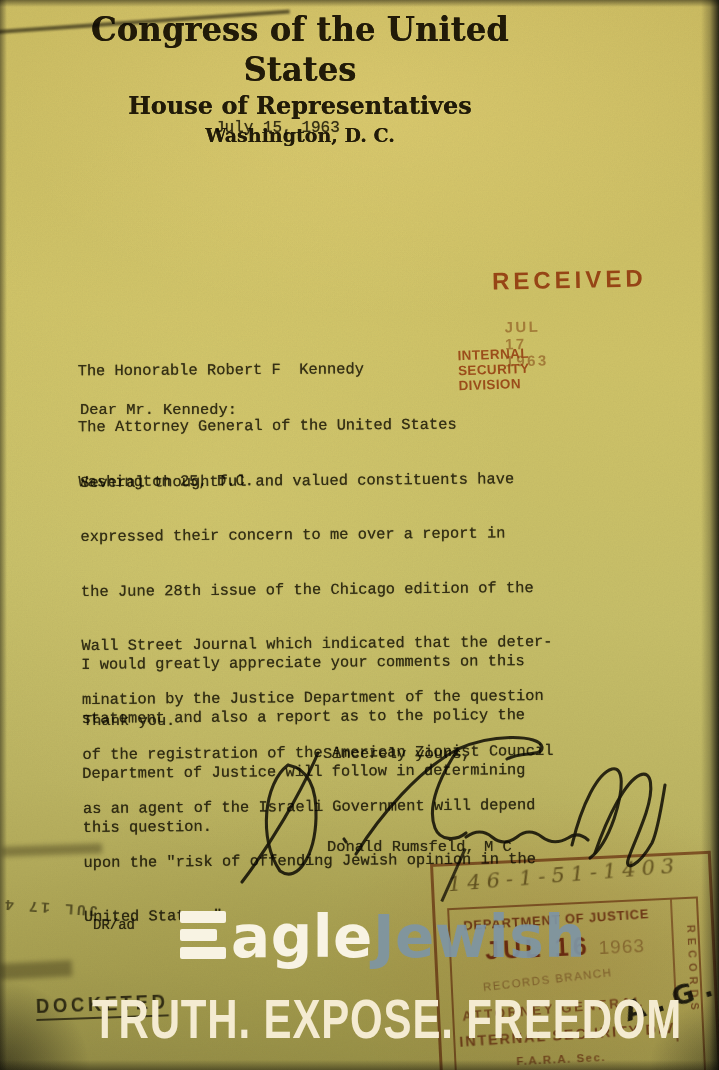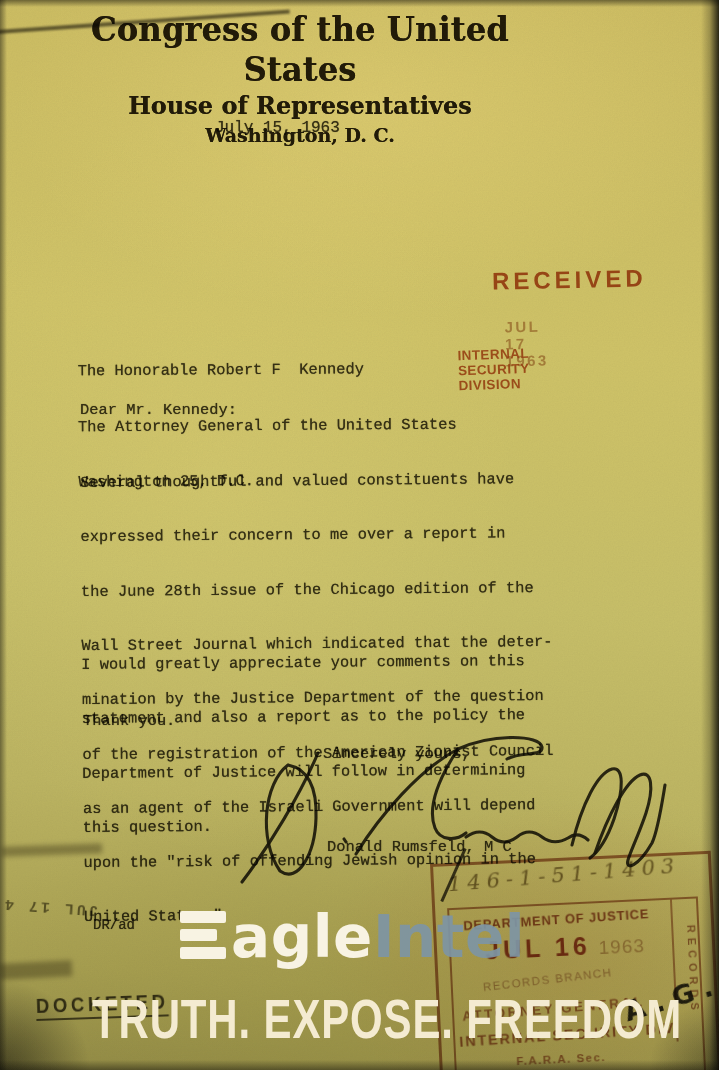--- a/index.html
+++ b/index.html
@@ -238,16 +238,16 @@
     <rect width="719" height="1070" filter="url(#n)"></rect>
   </svg>
 
   <div class="brand">
     <span class="e-bars">
         <i></i>
         <i></i>
         <i></i>
       </span>
     <span class="brand-rest">agle</span>
-    <span class="brand-suffix">Intel</span>
+    <span class="brand-suffix">Jewish</span>
   </div>
   <div class="tagline">TRUTH. EXPOSE. FREEDOM</div>
 </div>
 
 </body></html>

